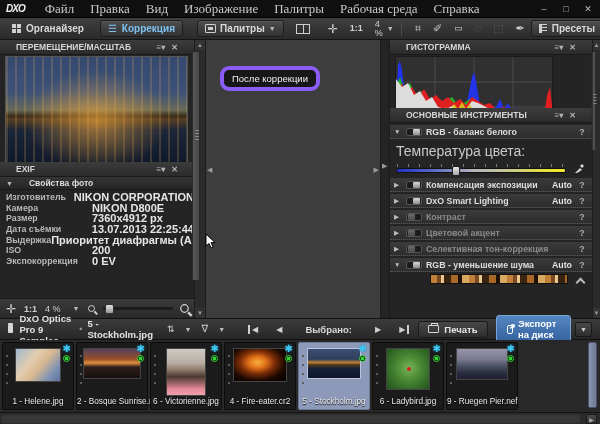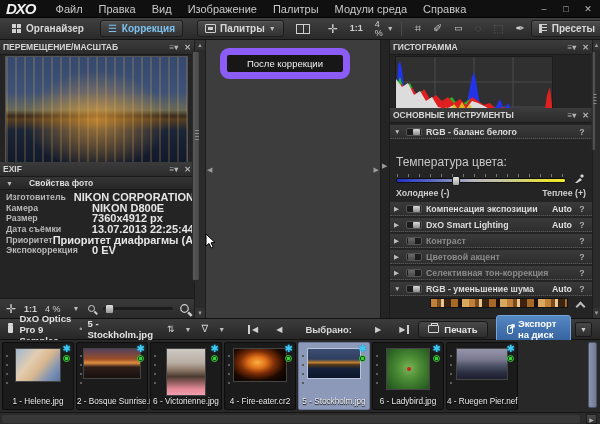--- a/index.html
+++ b/index.html
@@ -1,22 +1,22 @@
 <!DOCTYPE html>
 <html><head>
 <meta charset="utf-8">
 <style>
   * { margin:0; padding:0; box-sizing:border-box; }
   html,body { width:600px; height:424px; overflow:hidden; }
   body { font-family:"Liberation Sans", sans-serif; background:#222; color:#ccc; position:relative; font-size:10px; }
 
   
   .titlebar { position:absolute; top:0; left:0; width:600px; height:18px; background:#101010; display:flex; align-items:center; padding:0 6px; border-bottom:1px solid #000; }
-  .logo { font-weight:bold; font-style:italic; font-size:15px; color:#f0f0f0; letter-spacing:-1px; margin-right:12px; }
-  .menu-item { padding:0 8px; font-size:11px; color:#c9c9c9; cursor:default; }
+  .logo { font-weight:bold; font-style:italic; font-size:10px; color:#f0f0f0; letter-spacing:-1px; margin-right:12px; }
+  .menu-item { padding:0 8px; font-size:13px; color:#c9c9c9; cursor:default;font-family:Liberation Serif, serif; }
   .win-controls { margin-left:auto; display:flex; gap:10px; color:#bdbdbd; font-size:9px; align-items:center; }
   .win-controls span { width:12px; text-align:center; }
 
   
   .toolbar { position:absolute; top:18px; left:0; width:600px; height:22px; background:linear-gradient(#404040,#2a2a2a); border-bottom:1px solid #141414; display:flex; align-items:center; padding:0 6px; }
   .tb-group { display:flex; align-items:center; }
   .tb-label { font-size:10px; font-weight:bold; color:#d8d8d8; }
   .grid-ic { display:inline-block; width:9px; height:9px; margin-right:5px;
     background:linear-gradient(#cfcfcf,#cfcfcf); background-size:4px 4px; background-image:
     linear-gradient(#cfcfcf,#cfcfcf),linear-gradient(#cfcfcf,#cfcfcf),linear-gradient(#cfcfcf,#cfcfcf),linear-gradient(#cfcfcf,#cfcfcf);
@@ -30,21 +30,21 @@
   .dd-arrow { font-size:7px; color:#bbb; margin-left:4px; }
   .cmp-ic { display:inline-block; width:11px; height:9px; border:1px solid #cfcfcf; border-radius:1px; position:relative; margin-right:4px; }
   .cmp-ic::after { content:""; position:absolute; left:2px; top:2px; width:5px; height:3px; background:#cfcfcf; }
   .dual-ic { display:inline-block; width:14px; height:10px; border:1px solid #cfcfcf; position:relative; }
   .dual-ic::before { content:""; position:absolute; left:6px; top:0; bottom:0; width:1px; background:#cfcfcf; }
   .presets-ic { display:inline-block; width:8px; height:9px; border-left:3px solid #cfcfcf; margin-right:5px;
     background:repeating-linear-gradient(#cfcfcf 0 1px, transparent 1px 3px); }
 
   
   .content-bg { position:absolute; top:40px; left:0; width:600px; height:278px; background:#262626; }
-  .panel-header { height:15px; background:linear-gradient(#3c3c3c,#2b2b2b); border-bottom:1px solid #1a1a1a; display:flex; align-items:center; padding:0 3px; font-size:8.5px; font-weight:bold; color:#d6d6d6; }
+  .panel-header { height:15px; background:linear-gradient(#3c3c3c,#2b2b2b); border-bottom:1px solid #1a1a1a; display:flex; align-items:center; padding:0 16px; font-size:8.5px; font-weight:bold; color:#d6d6d6; }
   .ph-icons { margin-left:auto; display:flex; gap:6px; color:#b5b5b5; font-size:8px; align-items:center; }
 
   
   .left-panel { position:absolute; top:40px; left:0; width:194px; height:278px; background:#242424; }
   .pz-img { position:absolute; top:16px; left:5px; width:183px; height:120px; border:1px solid #555; background:
       radial-gradient(ellipse at 50% 54%, rgba(255,175,60,.6), rgba(255,175,60,0) 55%),
       repeating-linear-gradient(90deg, rgba(255,190,90,.18) 0 2px, rgba(255,255,255,0) 2px 9px),
       linear-gradient(180deg,#35496e 0%,#3d5276 30%,#6a6a58 45%,#3a2c1c 50%,#553e22 53%,#1b2538 62%,#0d1526 100%); }
   .pz-controls { position:absolute; left:0; bottom:0; width:194px; height:20px; background:linear-gradient(#3a3a3a,#2a2a2a); border-top:1px solid #191919; display:flex; align-items:center; padding:0 6px; gap:8px; }
   .mag { display:inline-block; width:7px; height:7px; border:1.5px solid #cfcfcf; border-radius:50%; position:relative; }
@@ -62,21 +62,21 @@
   .exif-row .v { font-size:11px; font-weight:bold; color:#e6e6e6; white-space:nowrap; }
 
   
   .vscroll { position:absolute; top:40px; width:12px; height:278px; background:#2b2b2b; border-left:1px solid #1d1d1d; border-right:1px solid #1d1d1d; }
   .vscroll .arr { position:absolute; left:0; width:100%; height:10px; color:#9a9a9a; font-size:6px; text-align:center; line-height:10px; background:#333; }
   .vscroll .thumb { position:absolute; left:1px; width:8px; background:linear-gradient(90deg,#585858,#474747); border:1px solid #2a2a2a; border-radius:2px; }
   .grip { position:absolute; left:2px; width:4px; height:10px; background:repeating-linear-gradient(#888 0 1px, transparent 1px 3px); }
 
   
   .viewer { position:absolute; top:40px; left:206px; width:174px; height:278px; background:#3d3d3d; }
-  .after-badge { position:absolute; top:8px; left:14px; padding:3px 20px; border:7px solid #8b5cf6; border-radius:9px; background:rgba(20,20,20,.92); color:#f0f0f0; font-size:9.5px; }
+  .after-badge { position:absolute; top:26px; left:14px; padding:3px 8px; border:4px solid #8b5cf6; border-radius:9px; background:rgba(20,20,20,.92); color:#f0f0f0; font-size:9.5px; }
   .main-img { position:absolute; top:78px; left:6px; width:162px; height:96px; background:
       radial-gradient(ellipse at 50% 52%, rgba(255,170,60,.55), rgba(255,170,60,0) 55%),
       repeating-linear-gradient(90deg, rgba(255,185,85,.2) 0 2px, rgba(255,255,255,0) 2px 8px),
       linear-gradient(180deg,#1d2c49 0%,#2c4066 32%,#53503f 44%,#2c2217 48%,#463категория21 0,#3a2c1a 52%,#131d30 60%,#0b1322 100%); }
   .edge-arrow { position:absolute; top:126px; font-size:7px; color:#9a9a9a; }
 
   
   .divider { position:absolute; top:40px; left:380px; width:10px; height:278px; background:#242424; border-left:1px solid #1b1b1b; border-right:1px solid #1b1b1b; }
 
   
@@ -92,21 +92,21 @@
   .tool-row .tri { font-size:6.5px; color:#bbb; width:8px; }
   .tool-row .lbl { font-size:8.8px; font-weight:bold; color:#ddd; white-space:nowrap; }
   .tool-row.dim .lbl { color:#8a8a8a; }
   .tool-row .auto { margin-left:auto; font-size:8.8px; font-weight:bold; color:#e0e0e0; }
   .tool-row .help { width:12px; text-align:center; font-size:8.8px; color:#aaa; font-weight:bold; }
   .toggle { width:16px; height:8px; background:#1c1c1c; border:1px solid #555; border-radius:2px; position:relative; }
   .toggle::after { content:""; position:absolute; top:0px; width:7px; height:6px; background:linear-gradient(#d8d8d8,#909090); border-radius:1px; }
   .toggle.on::after { right:1px; }
   .toggle.off::after { left:1px; background:linear-gradient(#6a6a6a,#4a4a4a); }
   .wb-body { padding:4px 6px 2px 6px; }
-  .wb-temp { font-size:12px; color:#c9c9c9; margin-bottom:3px;margin-top:12px; }
+  .wb-temp { font-size:14px; color:#c9c9c9; margin-bottom:3px; }
   .wb-slider-row { display:flex; align-items:center; gap:8px; }
   .wb-slider { flex:1; height:5px; border:1px solid #111; border-radius:2px; position:relative; margin-top:4px;
       background:linear-gradient(90deg,#2031c8 0%,#5b6ac0 22%,#b4b4bc 45%,#c4c49e 62%,#e8e235 90%,#f0ea30 100%); }
   .wb-ticks { position:absolute; top:-5px; left:0; right:0; height:3px; background:repeating-linear-gradient(90deg,#777 0 1px, transparent 1px 11px); }
   .wb-thumb { position:absolute; left:33%; top:-3px; width:8px; height:10px; background:linear-gradient(#e8e8e8,#a8a8a8); border:1px solid #222; border-radius:2px; }
   .wb-labels { display:flex; justify-content:space-between; font-size:8.8px; font-weight:bold; color:#cfcfcf; margin-top:4px; }
   .noise-strip { margin:2px 24px 0 40px; height:10px; border:1px solid #111;
       background:repeating-linear-gradient(90deg,#c08038 0 6px,#7a4a20 6px 10px,#e8c890 10px 13px,#3a2410 13px 20px,#a86828 20px 27px,#1c1008 27px 31px,#d8a860 31px 38px); }
   .chev-up { position:absolute; right:8px; width:7px; height:7px; }
   .chev-up::before { content:""; position:absolute; left:0; top:2px; width:5px; height:5px; border-left:2px solid #bbb; border-top:2px solid #bbb; transform:rotate(45deg); }
@@ -159,21 +159,21 @@
 </head>
 <body>
 
 <div class="titlebar">
   <span class="logo">DXO</span>
   <span class="menu-item">Файл</span>
   <span class="menu-item">Правка</span>
   <span class="menu-item">Вид</span>
   <span class="menu-item">Изображение</span>
   <span class="menu-item">Палитры</span>
-  <span class="menu-item">Модули среда</span>
+  <span class="menu-item">Рабочая среда</span>
   <span class="menu-item">Справка</span>
   <div class="win-controls">
     <span>–</span>
     <span>□</span>
     <span>✕</span>
   </div>
 </div>
 
 <div class="toolbar">
   <div class="tb-group" style="padding:0 6px;">
@@ -257,22 +257,26 @@
       </div>
     <div class="exif-row">
         <span class="k">Размер</span>
         <span class="v">7360x4912 px</span>
       </div>
     <div class="exif-row">
         <span class="k">Дата съёмки</span>
         <span class="v">13.07.2013 22:25:44</span>
       </div>
     <div class="exif-row">
-        <span class="k">Приоритет</span>
+        <span class="k">Выдержка</span>
         <span class="v">Приоритет диафрагмы (A…</span>
+      </div>
+    <div class="exif-row">
+        <span class="k">ISO</span>
+        <span class="v">200</span>
       </div>
     <div class="exif-row">
         <span class="k">Экспокоррекция</span>
         <span class="v">0 EV</span>
       </div>
   </div>
 </div>
 
 <div class="vscroll" style="left:194px;">
   <div class="arr" style="top:0;">▲</div>
@@ -340,24 +344,20 @@
   <div class="wb-body">
     <div class="wb-temp">Температура цвета:</div>
     <div class="wb-slider-row">
       <div class="wb-slider">
         <div class="wb-ticks"></div>
         <div class="wb-thumb"></div>
       </div>
       <svg width="12" height="12" viewBox="0 0 12 12">
           <path d="M1 11 L6 6 L8 8 L3 11 Z M6 4 L8 2 L10 4 L8 6 Z" fill="#d8d8d8"></path>
         </svg>
-    </div>
-    <div class="wb-labels">
-      <span>Холоднее (-)</span>
-      <span>Теплее (+)</span>
     </div>
   </div>
 
   <div class="tool-row">
     <span class="tri">▶</span>
     <span class="toggle on"></span>
     <span class="lbl">Компенсация экспозиции</span>
     <span class="auto">Auto</span>
     <span class="help">?</span>
   </div>
@@ -476,21 +476,21 @@
     <div class="thumb t-ladybird"></div>
     <span class="star">✱</span>
     <span class="gbadge"></span>
     <div class="fname">6 - Ladybird.jpg</div>
   </div>
   <div class="cell">
     <span class="holes"></span>
     <div class="thumb t-ruegen"></div>
     <span class="star">✱</span>
     <span class="gbadge"></span>
-    <div class="fname">4 - Ruegen Pier.nef</div>
+    <div class="fname">9 - Ruegen Pier.nef</div>
   </div>
 </div>
 <div class="fs-vscroll"></div>
 
 <div class="hscroll">
   <div class="track"></div>
   <div class="btn">▶</div>
 </div>
 
 <svg class="cursor-svg" width="12" height="16" viewBox="0 0 12 16">

